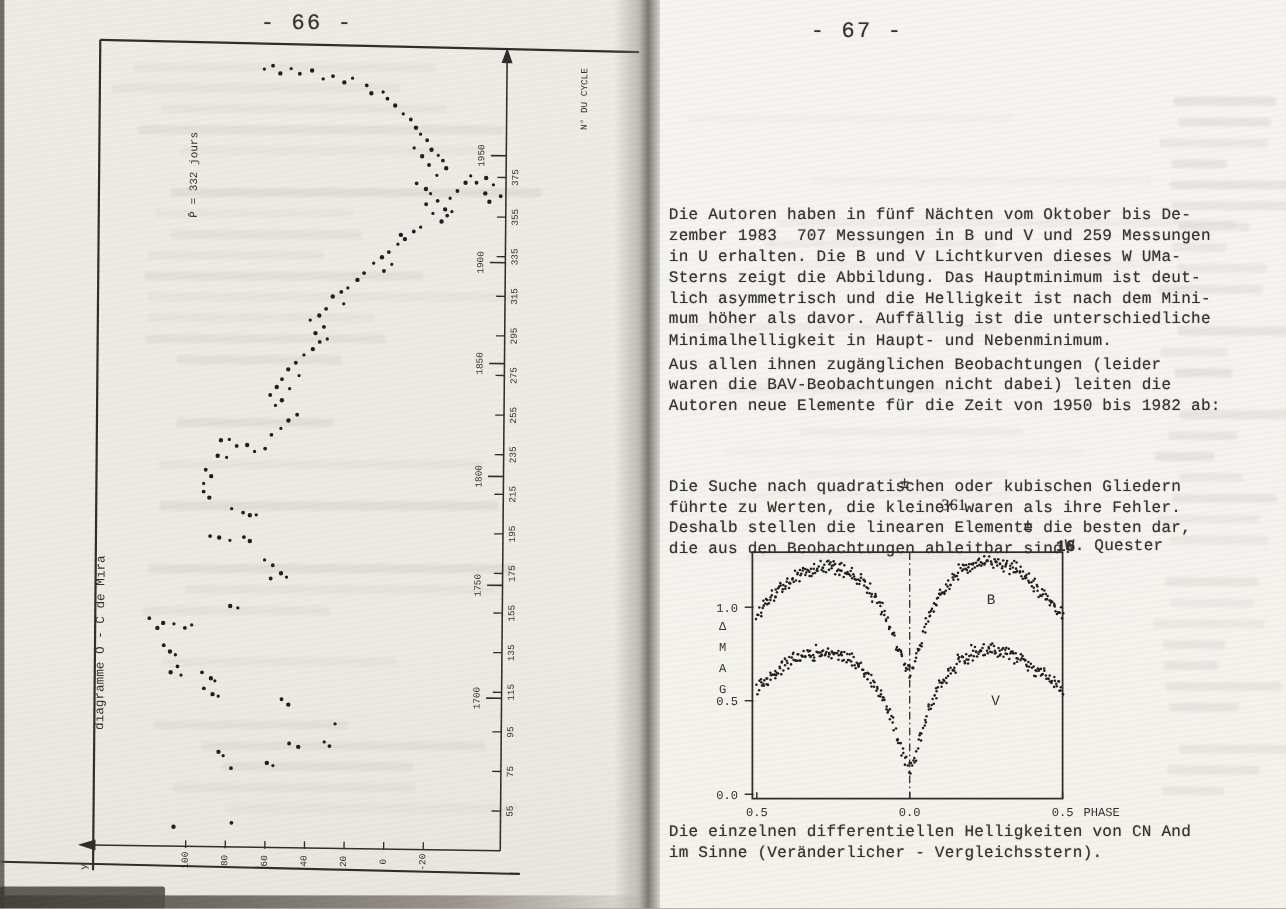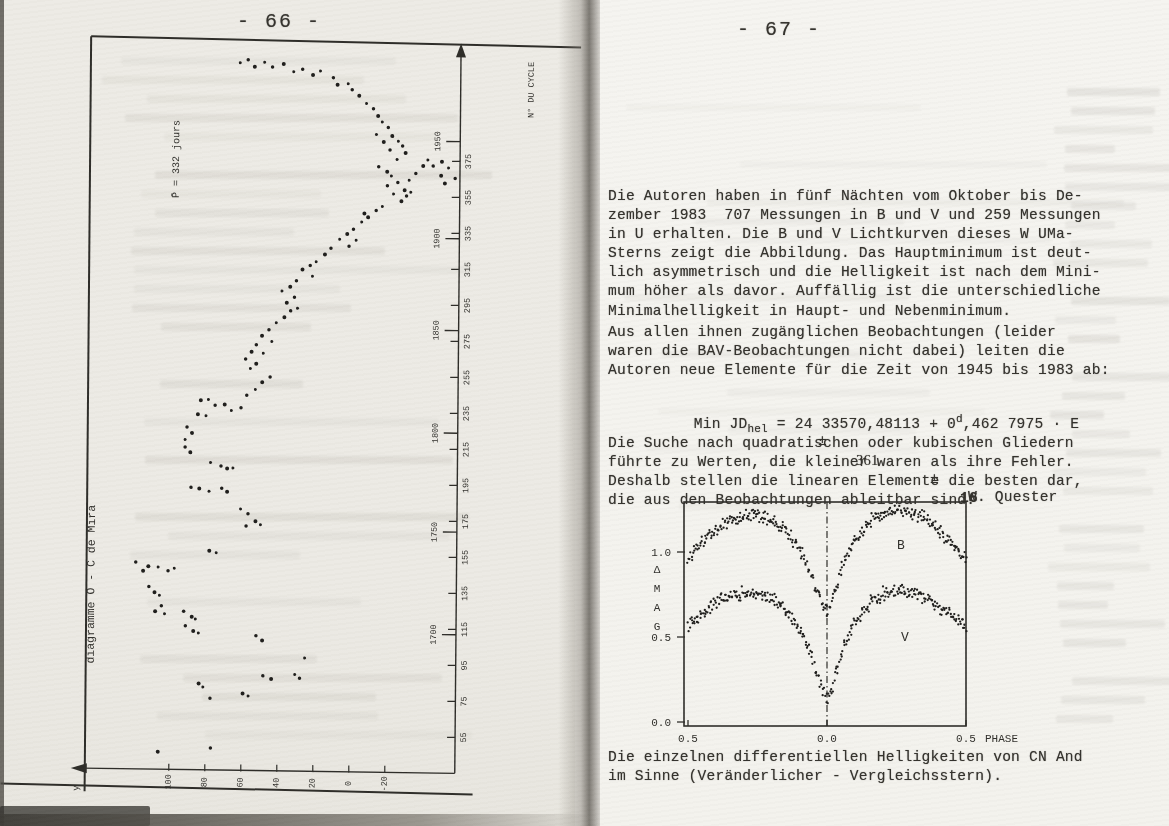--- a/index.html
+++ b/index.html
@@ -342,25 +342,22 @@
 
     <div class="tw" style="left:8px;top:187px;">Die Autoren haben in fünf Nächten vom Oktober bis De-
 zember 1983  707 Messungen in B und V und 259 Messungen
 in U erhalten. Die B und V Lichtkurven dieses W UMa-
 Sterns zeigt die Abbildung. Das Hauptminimum ist deut-
 lich asymmetrisch und die Helligkeit ist nach dem Mini-
 mum höher als davor. Auffällig ist die unterschiedliche
 Minimalhelligkeit in Haupt- und Nebenminimum.</div>
     <div class="tw" style="left:8px;top:323px;">Aus allen ihnen zugänglichen Beobachtungen (leider
 waren die BAV-Beobachtungen nicht dabei) leiten die
-Autoren neue Elemente für die Zeit von 1945 bis 1983 ab:</div>
-
-    <div class="tw formula" style="left:40px;top:391px;">
-      <span>Min JD</span><sub>hel</sub><span> = 24 33570,48113 + 0</span><sup>d</sup><span>,462 7975 · E</span>
-    </div>
+Autoren neue Elemente für die Zeit von 1950 bis 1982 ab:</div>
+
     <div class="tw formula" style="left:0;top:413px;">
       <span style="position:absolute;left:218px;">±</span>
       <span style="position:absolute;left:256px;font-family:Liberation Serif, serif;">361</span>
       <span style="position:absolute;left:330px;">±</span>
       <span style="position:absolute;left:360px;font-weight:bold;">16</span>
     </div>
 
     <div class="tw" style="left:8px;top:434px;">Die Suche nach quadratischen oder kubischen Gliedern
 führte zu Werten, die kleiner waren als ihre Fehler.
 Deshalb stellen die linearen Elemente die besten dar,

